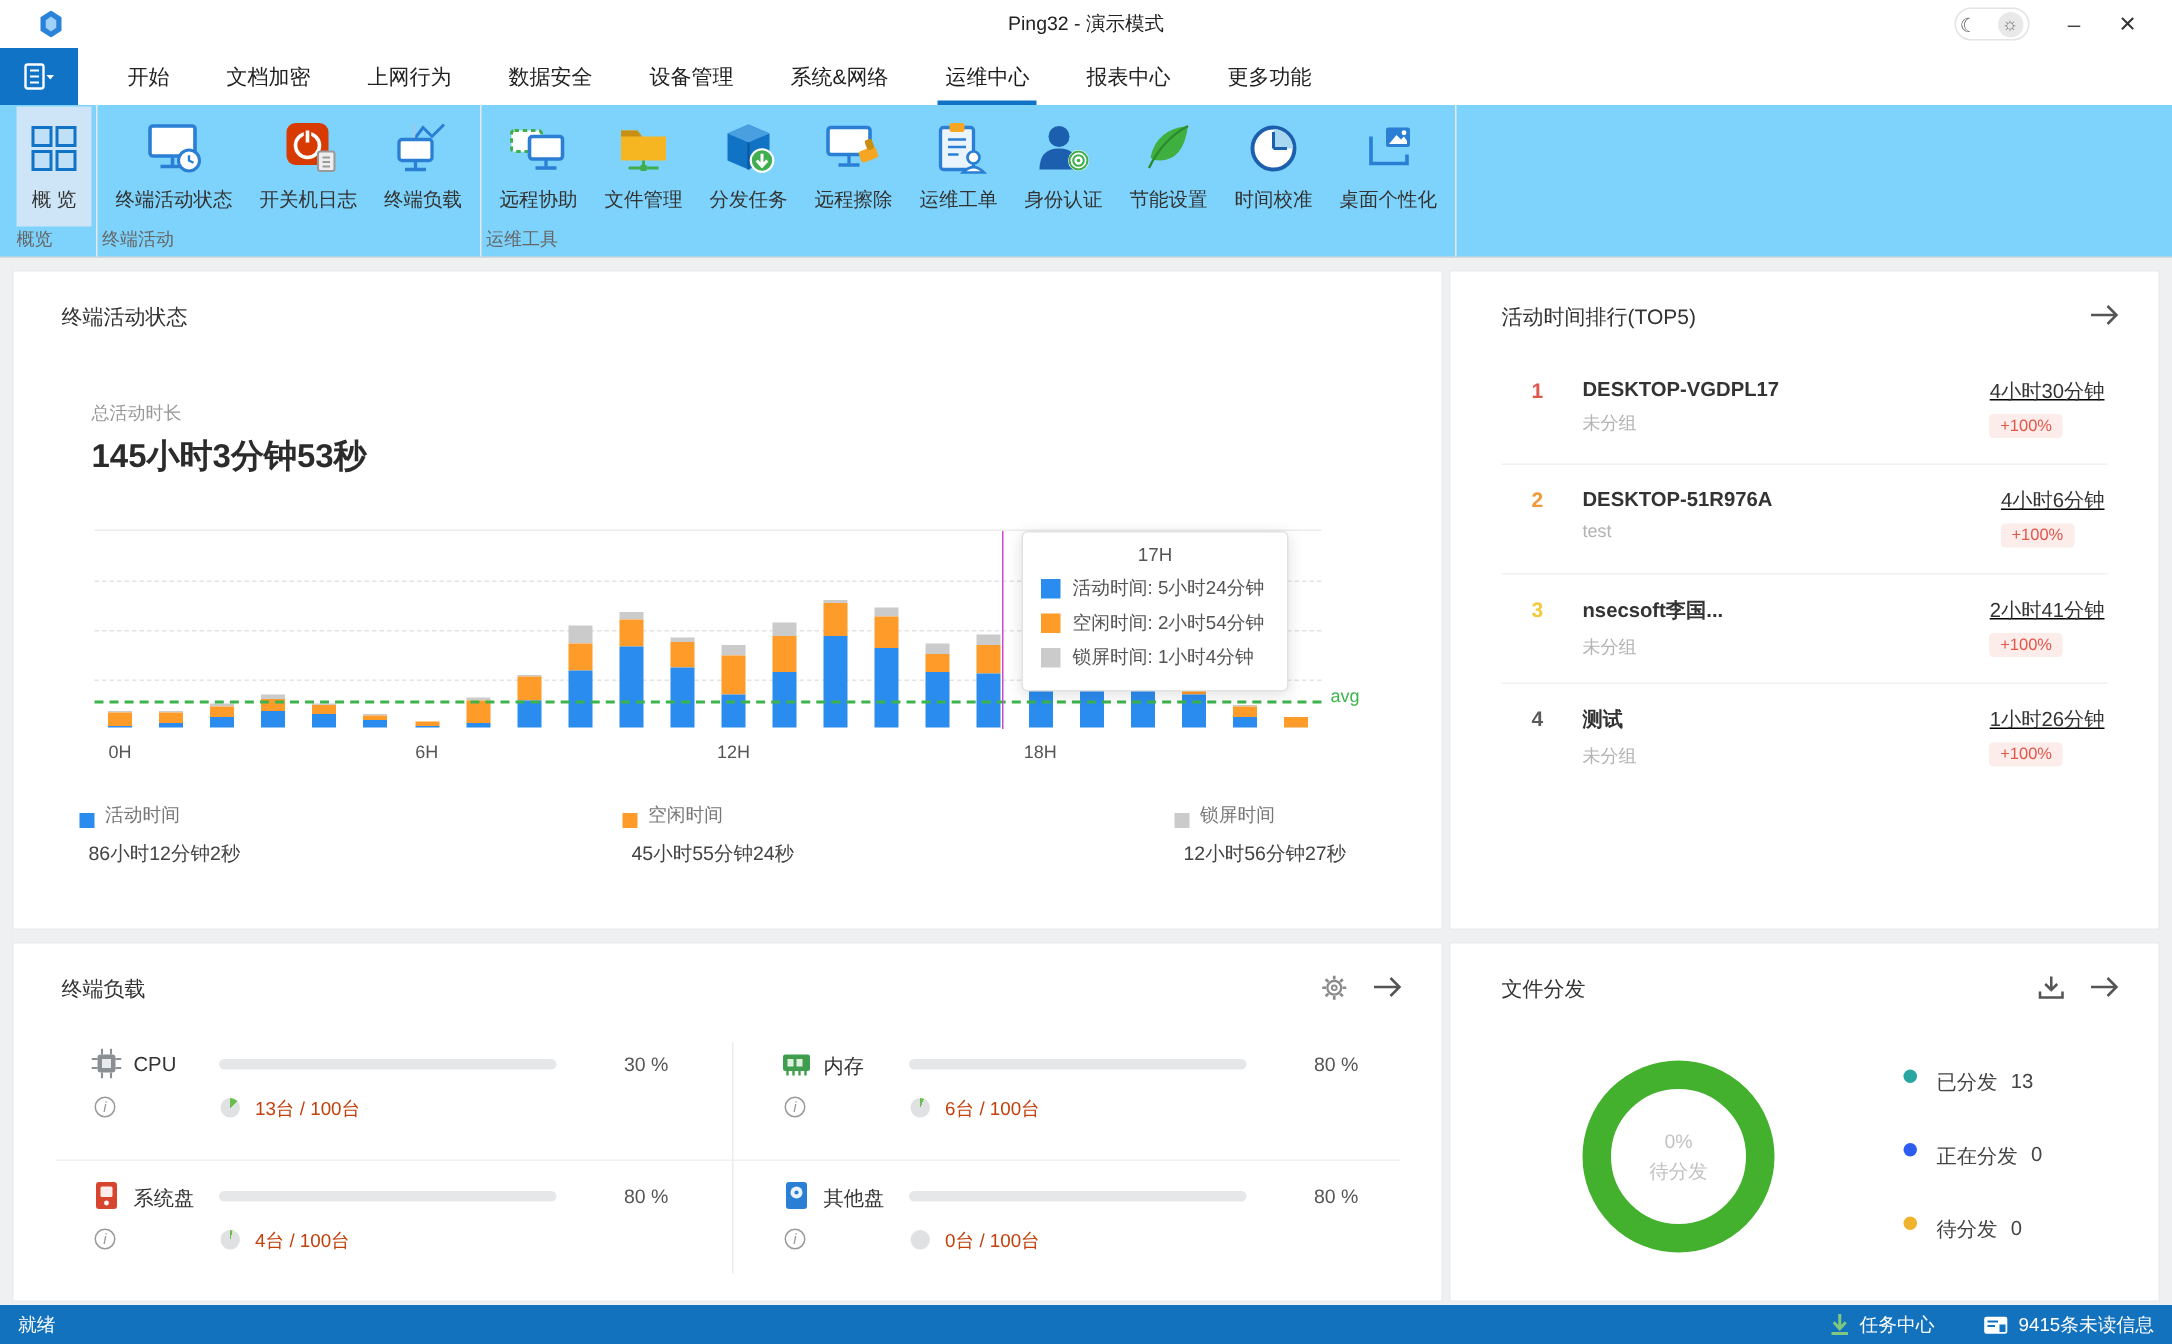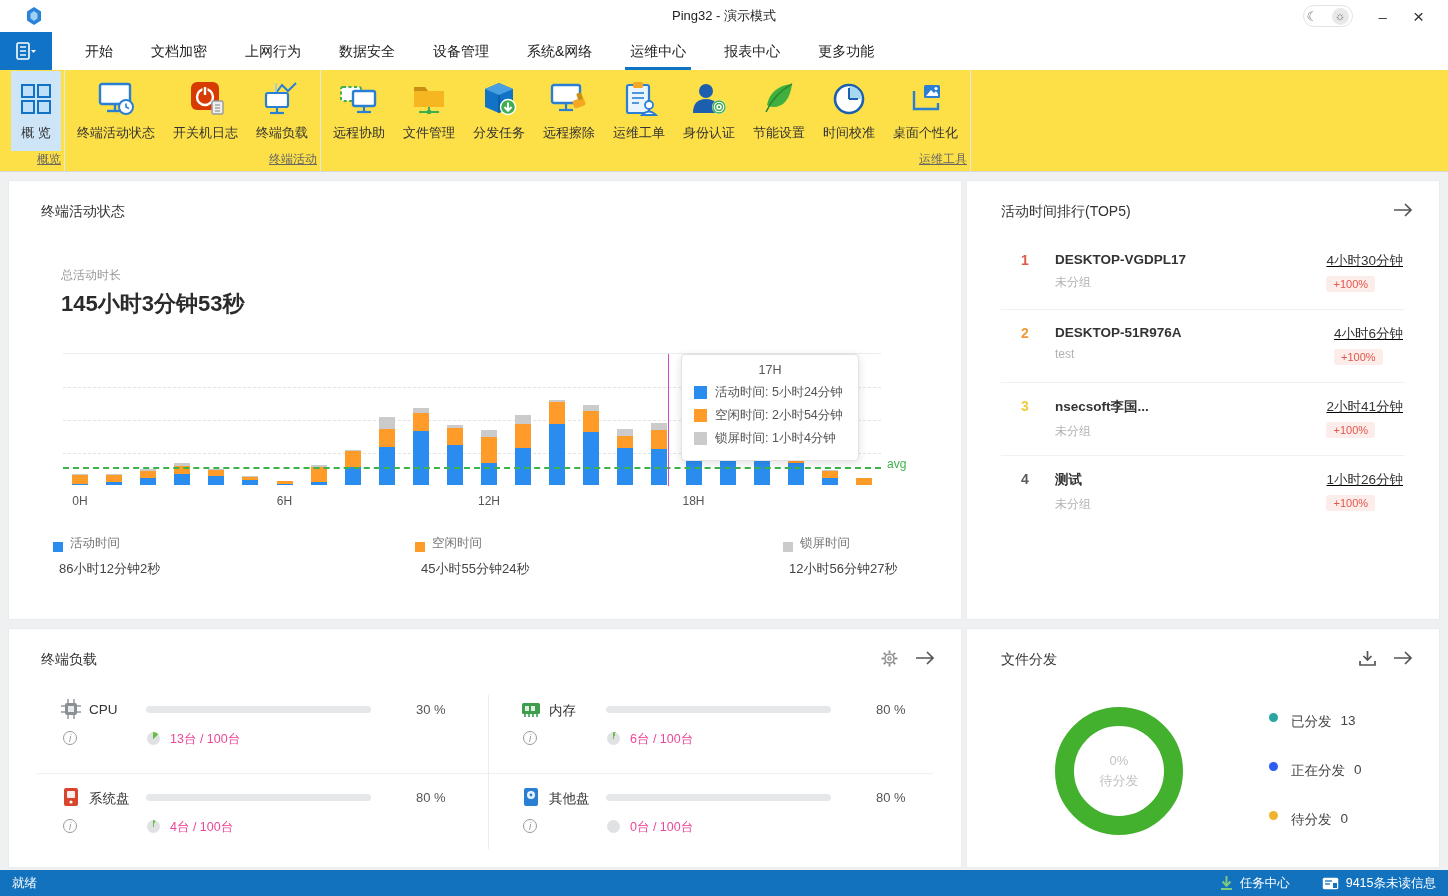--- a/index.html
+++ b/index.html
@@ -19,28 +19,28 @@
 
   
   .tabrow { position:absolute; left:0; top:32px; width:100%; height:38px; background:#fff; display:flex; align-items:stretch; }
   .appbtn { width:52px; background:#1173c5; display:flex; align-items:center; justify-content:center; cursor:pointer; }
   .tabs { display:flex; margin-left:14px; }
   .tab { padding:0 19px; line-height:38px; font-size:14px; color:#222; cursor:pointer; position:relative; white-space:nowrap; }
   .tab.active { color:#1a1a1a; }
   .tab.active::after { content:""; position:absolute; left:14px; right:14px; bottom:0; height:3px; background:#1173c5; }
 
   
-  .ribbon { position:absolute; left:0; top:70px; width:100%; height:102px; background:#fde047; border-bottom:1px solid #d8d8d8; display:flex; padding-left:8px; }
+  .ribbon { position:absolute; left:0; top:70px; width:100%; height:102px; background:#7dd3fc; border-bottom:1px solid #d8d8d8; display:flex; padding-left:8px; }
   .rgroup { display:flex; flex-direction:column; border-right:1px solid #e7e7e7; padding:0 3px; }
   .rgroup:last-child { border-right:1px solid #e7e7e7; }
   .ritems { height:82px; display:flex; align-items:center; }
   .ritem { height:80px; display:flex; flex-direction:column; align-items:center; justify-content:center; gap:5px; padding:0 9px; font-size:13px; color:#333; cursor:pointer; white-space:nowrap; }
   .ritem.selected { background:#cde5f7; }
   .ricon { height:40px; display:flex; align-items:center; justify-content:center; }
-  .rlabel { height:20px; text-align:right; font-size:12px; color:#666;text-decoration:underline; }
+  .rlabel { height:20px; text-align:left; font-size:12px; color:#666; }
 
   
   .card { position:absolute; background:#fff; border:1px solid #e9ebed; }
   #card-activity { left:8px;  top:180px; width:954px; height:440px; }
   #card-ranking  { left:966px; top:180px; width:474px; height:440px; }
   #card-load     { left:8px;  top:628px; width:954px; height:240px; }
   #card-dist     { left:966px; top:628px; width:474px; height:240px; }
   .p-title { position:absolute; left:32px; top:22px; font-size:14px; color:#333; }
   .hdr-icons { position:absolute; right:26px; top:19px; display:flex; align-items:center; gap:16px; }
   .hicon { width:20px; height:20px; cursor:pointer; display:flex; align-items:center; justify-content:center; }
@@ -82,21 +82,21 @@
   .load-cell { position:absolute; width:430px; height:88px; }
   #lc0 { left:30px; top:62px; } #lc1 { left:490px; top:62px; }
   #lc2 { left:30px; top:150px; } #lc3 { left:490px; top:150px; }
   .li-icon { position:absolute; left:22px; top:8px; }
   .li-name { position:absolute; left:50px; top:11px; font-size:13.5px; color:#333; }
   .li-bar { position:absolute; left:107px; top:15px; width:225px; height:7px; background:#e5e7e9; border-radius:4px; }
   .li-fill { height:100%; border-radius:4px; background:#2979f2; }
   .li-pct { position:absolute; left:377px; top:11px; font-size:13px; color:#555; }
   .li-info { position:absolute; left:24px; top:40px; width:14px; height:14px; border:1px solid #9a9a9a; border-radius:50%; color:#9a9a9a; font-size:10px; display:flex; align-items:center; justify-content:center; font-style:italic; }
   .li-pie { position:absolute; left:108px; top:41px; width:13px; height:13px; border-radius:50%; }
-  .li-count { position:absolute; left:131px; top:40px; font-size:12.5px; color:#ec4899; }
+  .li-count { position:absolute; left:131px; top:40px; font-size:12.5px; color:#c2410c; }
   .load-vdiv { position:absolute; left:479px; top:66px; bottom:18px; width:1px; background:#ececec; }
   .load-hdiv { position:absolute; left:28px; right:28px; top:144px; height:1px; background:#f0f0f0; }
 
   
   .donut { position:absolute; left:88px; top:78px; width:128px; height:128px; border-radius:50%; border:19px solid #44b12e; }
   .donut-center { position:absolute; left:88px; top:78px; width:128px; height:128px; display:flex; flex-direction:column; align-items:center; justify-content:center; gap:4px; color:#c2c2c2; font-size:13px; }
   .dlegend-item { position:absolute; left:302px; display:flex; align-items:flex-start; }
   .dl-dot { width:9px; height:9px; border-radius:50%; margin-right:13px; }
   .dl-label { font-size:13.5px; color:#444; }
   .dl-val { font-size:13.5px; color:#444; margin-left:9px; }

